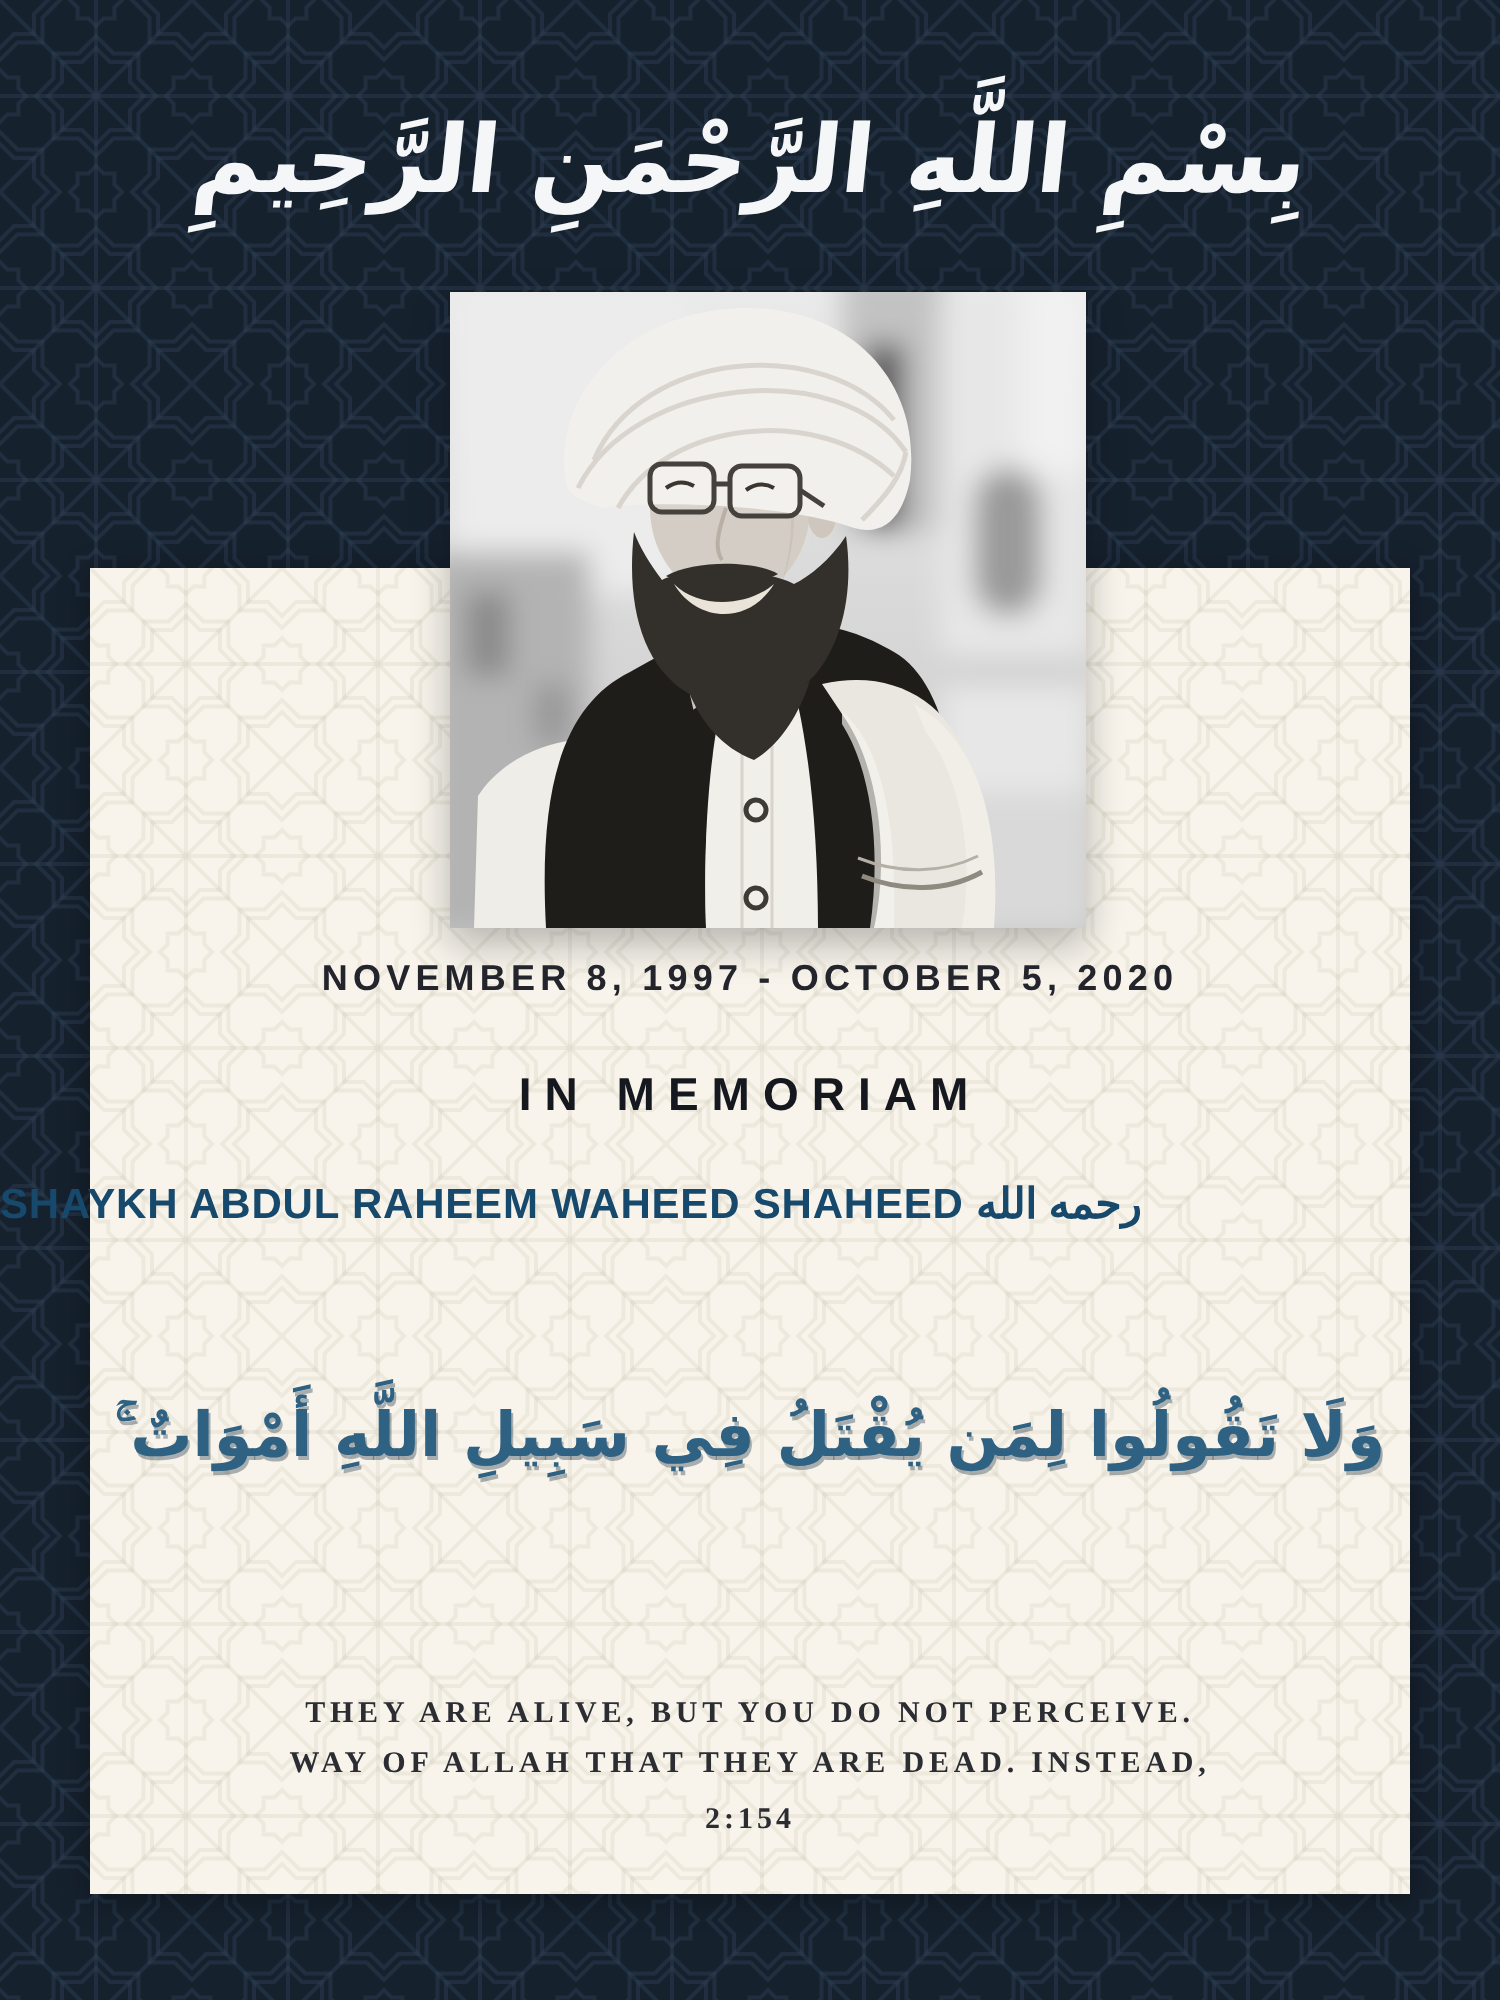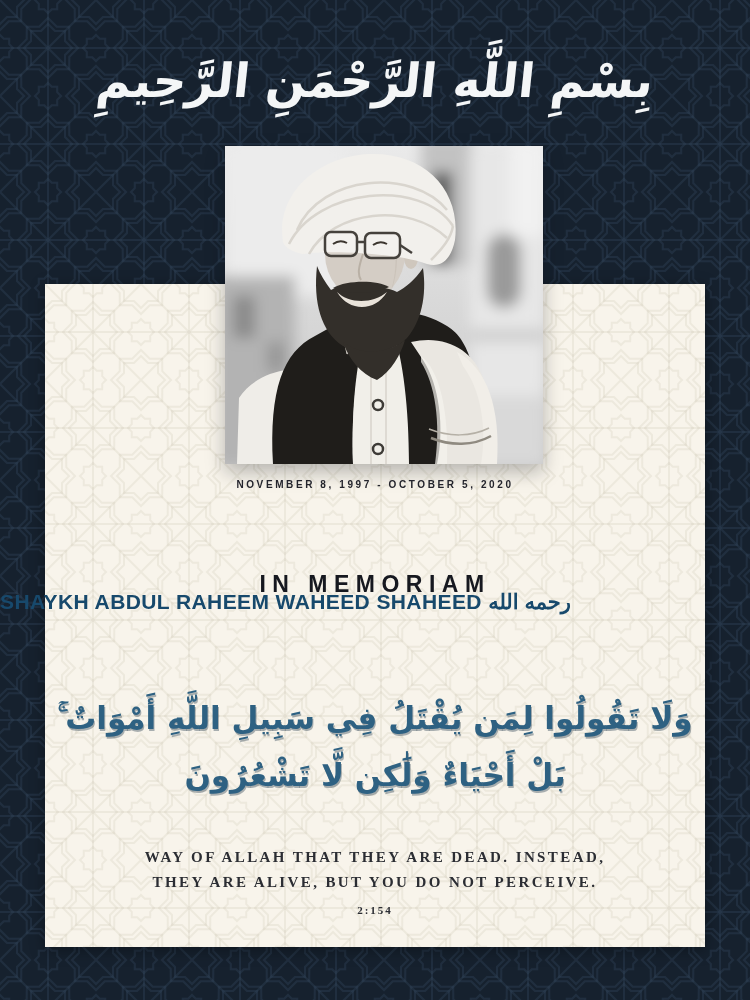--- a/index.html
+++ b/index.html
@@ -21,42 +21,42 @@
     background:#f8f4eb;box-shadow:0 3px 14px rgba(0,0,0,0.35);
   }
   .card-pattern{position:absolute;left:0;top:0;}
   .photo{
     position:absolute;left:225px;top:146px;width:318px;height:318px;
     box-shadow:0 8px 18px rgba(10,15,20,0.28);background:#dcdcdc;
   }
   .photo svg{display:block;}
   .dates{
     position:absolute;left:0;right:0;top:479px;text-align:center;
-    font-size:10px;font-weight:700;letter-spacing:2.6px;color:#23242c;
+    font-size:18px;font-weight:700;letter-spacing:2.6px;color:#23242c;
   }
   .title{
     position:absolute;left:0;right:0;top:534px;text-align:center;
-    font-size:23px;font-weight:600;letter-spacing:6.5px;color:#16181f;margin-top:37px;
+    font-size:23px;font-weight:600;letter-spacing:6.5px;color:#16181f;
   }
   .name{
     position:absolute;left:0;right:0;top:590px;text-align:left;
     font-size:21px;font-weight:800;letter-spacing:0.4px;color:#17496c;
   }
   .verse{
     position:absolute;left:0;right:0;top:690px;text-align:center;
     direction:rtl;font-family:"DejaVu Sans",sans-serif;
     font-size:31px;font-weight:700;line-height:57px;color:#2e6182;
     text-shadow:1px 2px 0 rgba(21,44,64,0.35);
   }
   .translation{
     position:absolute;left:0;right:0;top:845px;text-align:center;
     font-family:"Liberation Serif",serif;
     font-size:15px;font-weight:700;letter-spacing:2.4px;line-height:25px;color:#2b2d33;
   }
-  .translation .ref{font-size:11px;letter-spacing:2px;margin-top:3px;}
+  .translation .ref{font-size:15px;letter-spacing:2px;margin-top:3px;}
 </style>
 </head>
 <body>
 
 <div class="poster">
 
   <svg class="bg-svg" width="750" height="1000" aria-hidden="true">
     <defs>
       <g id="star8">
         <path d="M30,0 L21.3,8.8 L21.2,21.2 L8.8,21.3 L0,30 L-8.8,21.3 L-21.2,21.2 L-21.3,8.8 L-30,0 L-21.3,-8.8 L-21.2,-21.2 L-8.8,-21.3 L0,-30 L8.8,-21.3 L21.2,-21.2 L21.3,-8.8 Z"></path>
@@ -194,22 +194,21 @@
   </div>
 
   <div class="dates">NOVEMBER 8, 1997 - OCTOBER 5, 2020</div>
 
   <div class="title">IN MEMORIAM</div>
 
   <div class="name">SHAYKH ABDUL RAHEEM WAHEED SHAHEED رحمه الله</div>
 
   <div class="verse" lang="ar" dir="rtl">
     <div>وَلَا تَقُولُوا لِمَن يُقْتَلُ فِي سَبِيلِ اللَّهِ أَمْوَاتٌ ۚ</div>
-    <div>بَلْ أَحْيَاءٌ وَلَٰكِن لَّا تَشْعُرُونَ</div>
   </div>
 
   <div class="translation">
+    <div>THEY ARE ALIVE, BUT YOU DO NOT PERCEIVE.</div>
     <div>WAY OF ALLAH THAT THEY ARE DEAD. INSTEAD,</div>
-    <div>THEY ARE ALIVE, BUT YOU DO NOT PERCEIVE.</div>
     <div class="ref">2:154</div>
   </div>
 
 </div>
 
 </body></html>

